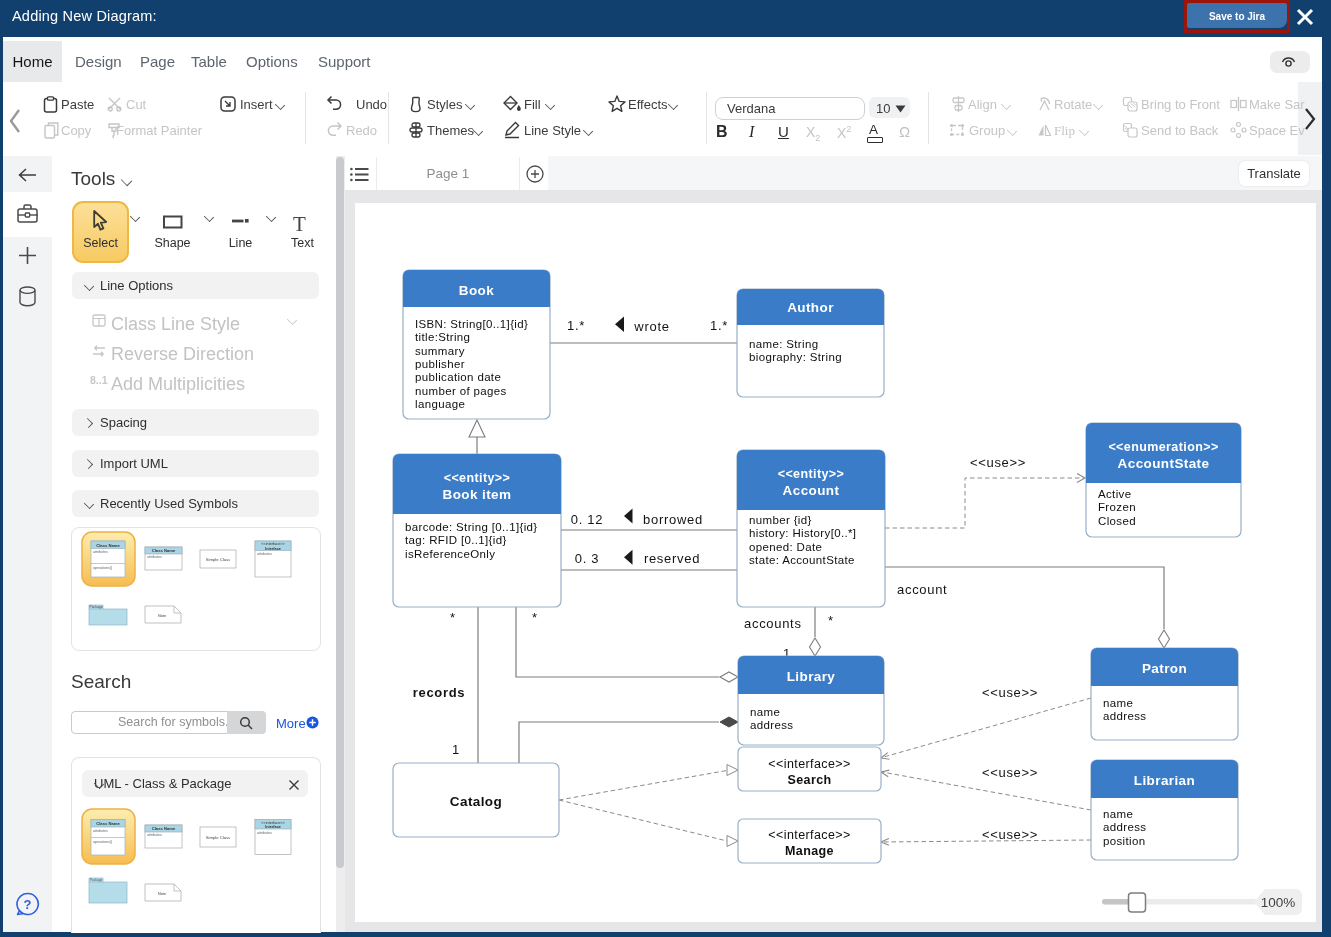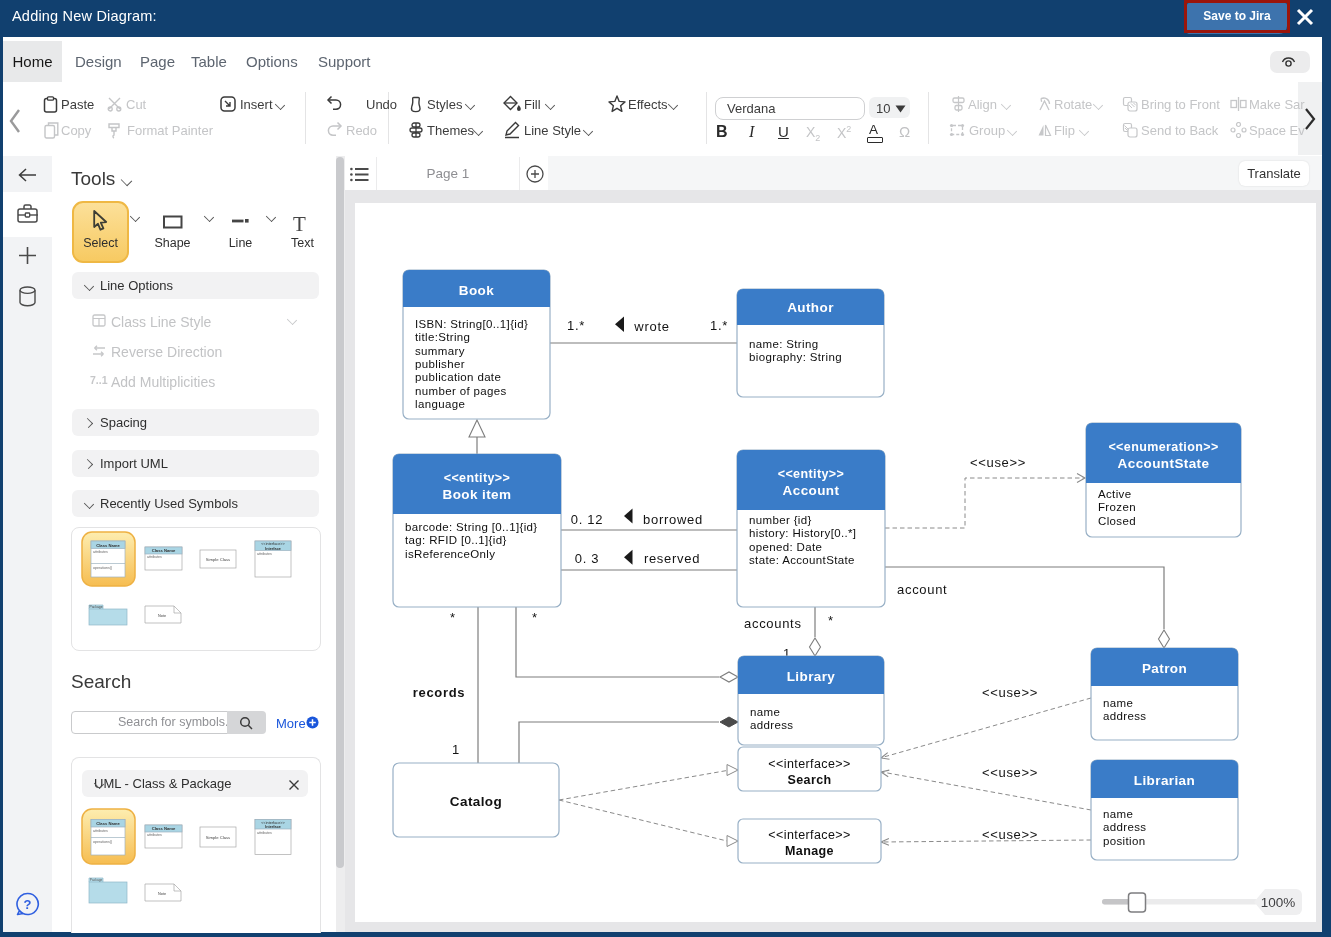--- a/index.html
+++ b/index.html
@@ -2,22 +2,22 @@
 <html><head>
 <meta charset="utf-8">
 <style>
   html,body{margin:0;padding:0;}
   body{width:1331px;height:937px;position:relative;overflow:hidden;
        font-family:"Liberation Sans",sans-serif;background:#11406f;}
   .abs{position:absolute;}
   
   #titlebar{left:0;top:0;width:1331px;height:37px;background:#11406f;}
   #titletext{left:12px;top:8px;color:#fff;font-size:14.5px;letter-spacing:0.2px;}
-  #savejira{left:1187px;top:3px;width:100px;height:31px;background:#3d73ad;color:#fff;
-            font-size:12px;font-weight:bold;text-align:center;line-height:27px;
+  #savejira{left:1187px;top:3px;width:100px;height:25px;background:#3d73ad;color:#fff;
+            font-size:10px;font-weight:bold;text-align:center;line-height:27px;
             border-radius:2px 2px 8px 2px;}
   #redbox{left:1184px;top:0px;width:100px;height:27px;border:3px solid #9b150b;}
   
   #menubar{left:3px;top:37px;width:1319px;height:45px;background:#ffffff;}
   .menuitem{position:absolute;top:0;height:45px;line-height:50px;font-size:15px;color:#5d6570;}
   #home{left:0px;width:59px;background:#e8e9ea;color:#161616;text-align:center;height:41px;line-height:42px;}
   #eyebtn{left:1270px;top:51px;width:40px;height:22px;background:#ececed;border-radius:7px;}
   
   #toolbar{left:3px;top:82px;width:1319px;height:74px;background:#fff;border-bottom:1px solid #d9d9da;}
   .tbtxt{position:absolute;font-size:13px;color:#3c3c3c;white-space:nowrap;}
@@ -27,21 +27,21 @@
   .chevg{border-color:#c8c9cb;}
   
   #rail{left:3px;top:156px;width:49px;height:776px;background:#f2f3f5;}
   #railsel{left:3px;top:192px;width:49px;height:45px;background:#ffffff;}
   
   #panel{left:52px;top:156px;width:284px;height:776px;background:#ffffff;}
   #pscroll{left:336px;top:156px;width:9px;height:776px;background:#ededee;}
   #pthumb{left:336px;top:157px;width:8px;height:711px;background:#c9cacd;border-radius:4px;}
   .secbar{position:absolute;left:72px;width:247px;height:27px;background:#f2f2f3;border-radius:6px;
           font-size:13px;color:#2e2e2e;line-height:27px;}
-  .grayitem{position:absolute;font-size:14px;color:#c2c3c5;}
+  .grayitem{position:absolute;font-size:18px;color:#c2c3c5;}
   .card{position:absolute;left:71px;width:248px;background:#fff;border:1px solid #e3e3e4;border-radius:8px;}
   
   #canvas{left:345px;top:156px;width:977px;height:776px;background:#e6e6e8;}
   #tabbar{left:345px;top:156px;width:977px;height:34px;background:#f5f6f7;}
   #tabwhite{left:345px;top:156px;width:203px;height:34px;background:#ffffff;}
   #page{left:355px;top:203px;width:961px;height:719px;background:#ffffff;}
   #translate{left:1239px;top:161px;width:70px;height:25px;background:#fff;border-radius:6px;
              box-shadow:0 0 2px rgba(0,0,0,0.12);font-size:13px;color:#323232;text-align:center;line-height:25px;}
 </style>
 </head>
@@ -97,21 +97,21 @@
 <svg class="abs" style="left:220px;top:96px" width="16" height="16" viewBox="0 0 16 16">
  <rect x="1" y="1" width="14" height="14" rx="3.5" fill="none" stroke="#3a3a3a" stroke-width="1.5"></rect>
  <path d="M5 5 L10 10 M10 6 L10 10 L6 10" fill="none" stroke="#3a3a3a" stroke-width="1.4"></path>
 </svg>
 <div class="tbtxt abs" style="left:240px;top:97px;">Insert</div>
 <span class="chev abs" style="left:276px;top:101px;"></span>
 <svg class="abs" style="left:326px;top:95px" width="17" height="17" viewBox="0 0 17 17">
  <path d="M5.5 1.5 L2 5 L5.5 8.5" fill="none" stroke="#3a3a3a" stroke-width="1.5"></path>
  <path d="M2.3 5 H10 A4.6 4.6 0 0 1 10 14.2 H7" fill="none" stroke="#3a3a3a" stroke-width="1.5"></path>
 </svg>
-<div class="tbtxt abs" style="left:366px;top:97px;">Undo</div>
+<div class="tbtxt abs" style="left:356px;top:97px;">Undo</div>
 <svg class="abs" style="left:409px;top:96px" width="16" height="17" viewBox="0 0 16 17">
  <path d="M5 1.5 C2.5 1.5 4.5 4 3.5 8 C2.8 11 1.5 12.5 3 14.5 C4.5 16 9 16 10.5 14.5 C12 12.5 10.5 11 10 8 C9.5 4 11.5 1.5 9 1.5 Z" fill="none" stroke="#3a3a3a" stroke-width="1.4"></path>
 </svg>
 <div class="tbtxt abs" style="left:427px;top:97px;">Styles</div>
 <span class="chev abs" style="left:466px;top:101px;"></span>
 <svg class="abs" style="left:503px;top:95px" width="19" height="18" viewBox="0 0 19 18">
  <path d="M7.5 1.5 L14 8 L7.5 14.5 L1 8 Z" fill="none" stroke="#3a3a3a" stroke-width="1.4"></path>
  <path d="M1 8 L14 8" stroke="#3a3a3a" stroke-width="1.3"></path>
  <path d="M15.8 10 C15.8 10 17.8 12.6 17.8 14 A1.9 1.9 0 0 1 14 14 C14 12.6 15.8 10 15.8 10 Z" fill="#3a3a3a"></path>
 </svg>
@@ -124,21 +124,21 @@
 <span class="chev abs" style="left:669px;top:101px;"></span>
 
 <svg class="abs" style="left:44px;top:122px" width="15" height="17" viewBox="0 0 15 17">
  <rect x="1" y="3.5" width="9.5" height="12.5" rx="1.5" fill="none" stroke="#c4c5c7" stroke-width="1.4"></rect>
  <path d="M4.5 3.5 V1 H13.8 V13 H11" fill="none" stroke="#c4c5c7" stroke-width="1.4"></path>
 </svg>
 <div class="tbtxt tbgray abs" style="left:61px;top:123px;">Copy</div>
 <svg class="abs" style="left:107px;top:122px" width="16" height="17" viewBox="0 0 16 17">
  <path d="M2 2 H12 V5.5 H2 Z M5 5.5 V9 H9 V5.5 M7 9 V13 A1.6 1.6 0 0 0 7 16" fill="none" stroke="#c4c5c7" stroke-width="1.4"></path>
 </svg>
-<div class="tbtxt tbgray abs" style="left:127px;top:123px;">Format Painter</div>
+<div class="tbtxt tbgray abs" style="left:116px;top:123px;">Format Painter</div>
 <svg class="abs" style="left:326px;top:121px" width="17" height="17" viewBox="0 0 17 17">
  <path d="M11.5 1.5 L15 5 L11.5 8.5" fill="none" stroke="#c4c5c7" stroke-width="1.5"></path>
  <path d="M14.7 5 H7 A4.6 4.6 0 0 0 7 14.2 H10" fill="none" stroke="#c4c5c7" stroke-width="1.5"></path>
 </svg>
 <div class="tbtxt tbgray abs" style="left:346px;top:123px;">Redo</div>
 <svg class="abs" style="left:407px;top:122px" width="18" height="16" viewBox="0 0 18 16">
  <rect x="5" y="1" width="8" height="4" rx="2" fill="none" stroke="#3a3a3a" stroke-width="1.3"></rect>
  <rect x="3" y="6" width="12" height="4" rx="2" fill="none" stroke="#3a3a3a" stroke-width="1.3"></rect>
  <rect x="5" y="11" width="8" height="4" rx="2" fill="none" stroke="#3a3a3a" stroke-width="1.3"></rect>
  <path d="M9 1 V15" stroke="#3a3a3a" stroke-width="1.3"></path>
@@ -188,21 +188,21 @@
 <svg class="abs" style="left:1037px;top:96px" width="15" height="16" viewBox="0 0 15 16">
  <path d="M3 14 L7.5 5 L12 14" fill="none" stroke="#c6c7c9" stroke-width="1.3"></path>
  <path d="M12.5 8 A6 6 0 0 0 4 2.5 M4 2.5 L7.5 2.2 M4 2.5 L4.6 5.8" fill="none" stroke="#c6c7c9" stroke-width="1.3"></path>
 </svg>
 <div class="tbtxt tbgray abs" style="left:1054px;top:97px;">Rotate</div>
 <span class="chev chevg abs" style="left:1094px;top:101px;"></span>
 <svg class="abs" style="left:1037px;top:122px" width="15" height="16" viewBox="0 0 15 16">
  <path d="M6.5 3 L1.5 13.5 H6.5 Z" fill="#c6c7c9"></path>
  <path d="M8.5 3 L13.5 13.5 H8.5 Z" fill="none" stroke="#c6c7c9" stroke-width="1.2"></path>
 </svg>
-<div class="tbtxt tbgray abs" style="left:1054px;top:123px;">Flip</div>
+<div class="tbtxt tbgray abs" style="left:1054px;top:123px;font-family:Liberation Serif, serif;">Flip</div>
 <span class="chev chevg abs" style="left:1080px;top:127px;"></span>
 <svg class="abs" style="left:1122px;top:96px" width="17" height="16" viewBox="0 0 17 16">
  <rect x="1.5" y="1.5" width="8" height="8" rx="1.5" fill="none" stroke="#c6c7c9" stroke-width="1.2"></rect>
  <rect x="6" y="6" width="9" height="9" rx="2" fill="#fff" stroke="#c6c7c9" stroke-width="1.2"></rect>
  <path d="M7 9 L10 12 M9 7.5 L12.5 11 M11.5 7 L13.8 9.3" stroke="#c6c7c9" stroke-width="1"></path>
 </svg>
 <div class="tbtxt tbgray abs" style="left:1141px;top:97px;">Bring to Front</div>
 <svg class="abs" style="left:1122px;top:122px" width="17" height="16" viewBox="0 0 17 16">
  <rect x="1.5" y="1.5" width="8" height="8" rx="1.5" fill="none" stroke="#c6c7c9" stroke-width="1.2"></rect>
  <rect x="6" y="6" width="9" height="9" rx="2" fill="#fff" stroke="#c6c7c9" stroke-width="1.2"></rect>
@@ -282,21 +282,21 @@
  <rect x="1" y="1" width="12" height="11" rx="1.5" fill="none" stroke="#c6c7c9" stroke-width="1.3"></rect>
  <path d="M1 4.5 H13 M7 4.5 V12" stroke="#c6c7c9" stroke-width="1.2"></path>
 </svg>
 <div class="grayitem abs" style="left:111px;top:314px;">Class Line Style</div>
 <span class="chev chevg abs" style="left:288px;top:316px;"></span>
 <svg class="abs" style="left:91px;top:344px" width="16" height="14" viewBox="0 0 16 14">
  <path d="M3.5 4 H14 M3.5 4 L6 1.7 M3.5 4 L6 6.3" fill="none" stroke="#c6c7c9" stroke-width="1.3"></path>
  <path d="M12.5 10 H2 M12.5 10 L10 7.7 M12.5 10 L10 12.3" fill="none" stroke="#c6c7c9" stroke-width="1.3"></path>
 </svg>
 <div class="grayitem abs" style="left:111px;top:344px;">Reverse Direction</div>
-<div class="abs" style="left:90px;top:374px;font-size:10.5px;font-weight:bold;color:#c6c7c9;">7..1</div>
+<div class="abs" style="left:90px;top:374px;font-size:10.5px;font-weight:bold;color:#c6c7c9;">8..1</div>
 <div class="grayitem abs" style="left:111px;top:374px;">Add Multiplicities</div>
 
 <div class="secbar abs" style="top:409px;"><span style="margin-left:28px;">Spacing</span></div>
 <span class="chev abs" style="left:84px;top:419px;transform:rotate(-45deg) scale(0.8,1);"></span>
 <div class="secbar abs" style="top:450px;"><span style="margin-left:28px;">Import UML</span></div>
 <span class="chev abs" style="left:84px;top:460px;transform:rotate(-45deg) scale(0.8,1);"></span>
 <div class="secbar abs" style="top:490px;"><span style="margin-left:28px;">Recently Used Symbols</span></div>
 <span class="chev abs" style="left:85px;top:500px;"></span>
 
 <div class="card abs" style="top:527px;height:122px;"></div>

